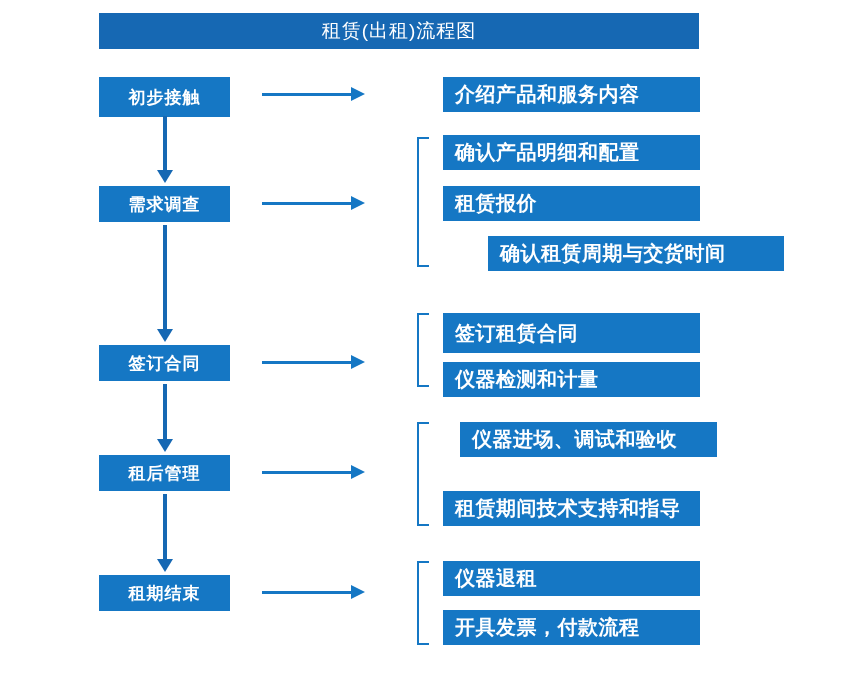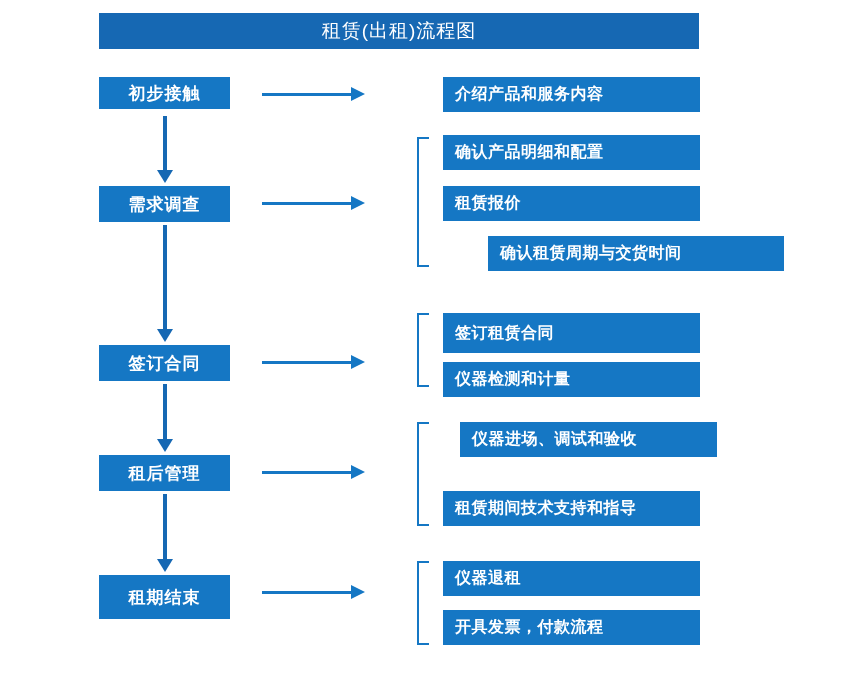--- a/index.html
+++ b/index.html
@@ -44,21 +44,21 @@
     font-weight: bold;
     display: flex;
     align-items: center;
     justify-content: center;
     letter-spacing: 1px;
   }
   .detail-box {
     position: absolute;
     background: #1577c4;
     color: #ffffff;
-    font-size: 16px;
+    font-size: 20px;
     font-weight: bold;
     display: flex;
     align-items: center;
     padding-left: 12px;
     box-sizing: border-box;
     letter-spacing: 0.5px;
   }
   .v-arrow {
     position: absolute;
     width: 4px;
@@ -100,25 +100,25 @@
     box-sizing: border-box;
   }
 </style>
 </head>
 <body>
 
 <div class="canvas">
 
   <div class="title-bar">租赁(出租)流程图</div>
 
-  <div class="stage-box" style="left:99px; top:77px; width:131px; height:32px;">初步接触</div>
+  <div class="stage-box" style="left:99px; top:77px; width:131px; height:40px;">初步接触</div>
   <div class="stage-box" style="left:99px; top:345px; width:131px; height:36px;">签订合同</div>
   <div class="stage-box" style="left:99px; top:186px; width:131px; height:36px;">需求调查</div>
   <div class="stage-box" style="left:99px; top:455px; width:131px; height:36px;">租后管理</div>
-  <div class="stage-box" style="left:99px; top:575px; width:131px; height:44px;">租期结束</div>
+  <div class="stage-box" style="left:99px; top:575px; width:131px; height:36px;">租期结束</div>
 
   <div class="v-arrow" style="left:163px; top:116px; height:55px;"></div>
   <div class="v-arrow" style="left:163px; top:225px; height:105px;"></div>
   <div class="v-arrow" style="left:163px; top:384px; height:56px;"></div>
   <div class="v-arrow" style="left:163px; top:494px; height:66px;"></div>
 
   <div class="h-arrow" style="left:262px; top:93px; width:90px;"></div>
   <div class="h-arrow" style="left:262px; top:202px; width:90px;"></div>
   <div class="h-arrow" style="left:262px; top:361px; width:90px;"></div>
   <div class="h-arrow" style="left:262px; top:471px; width:90px;"></div>

